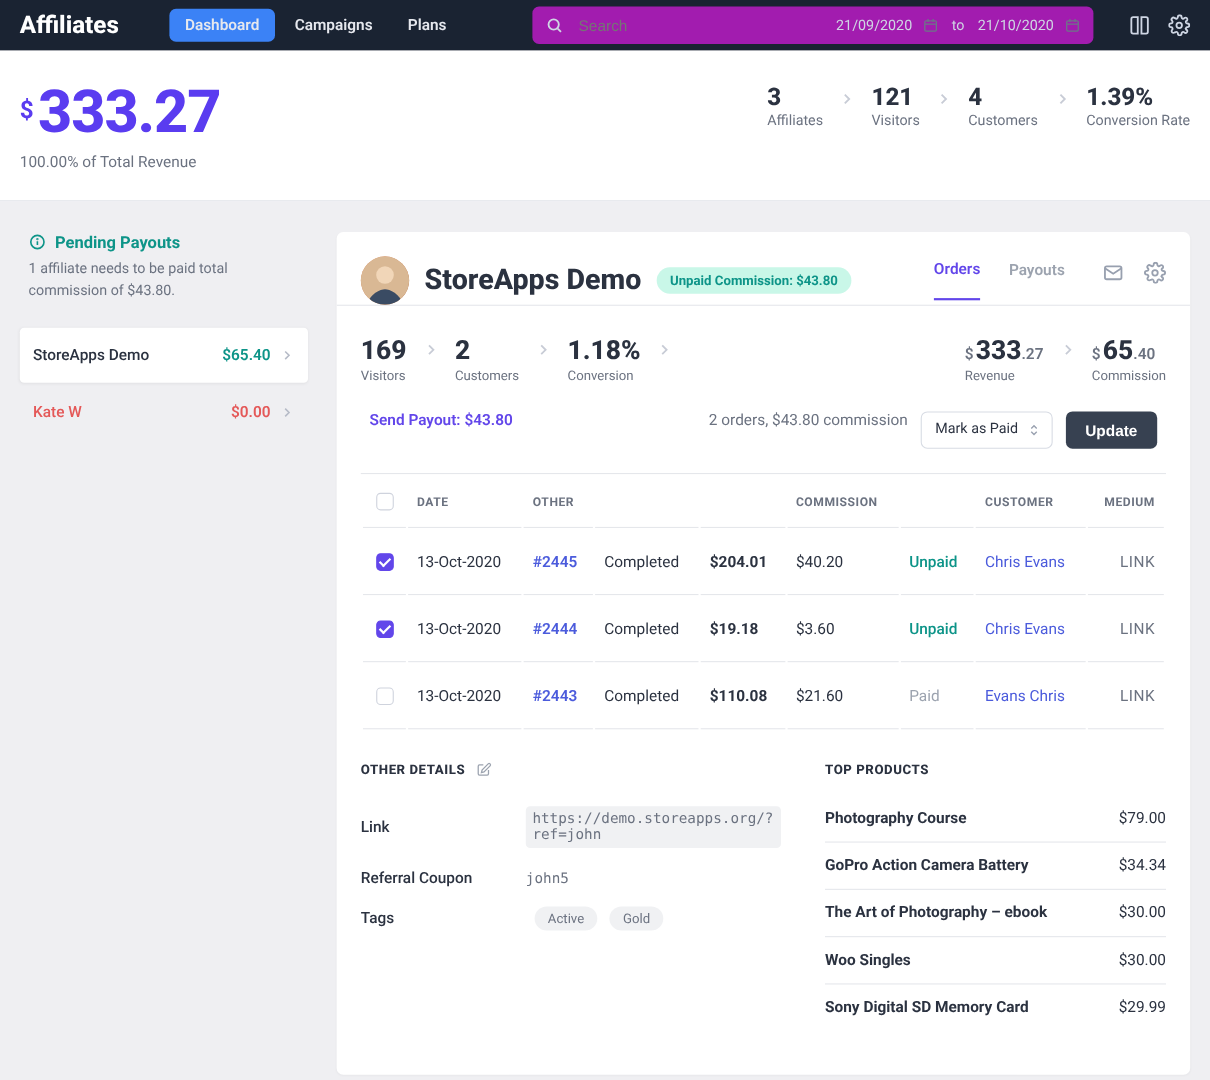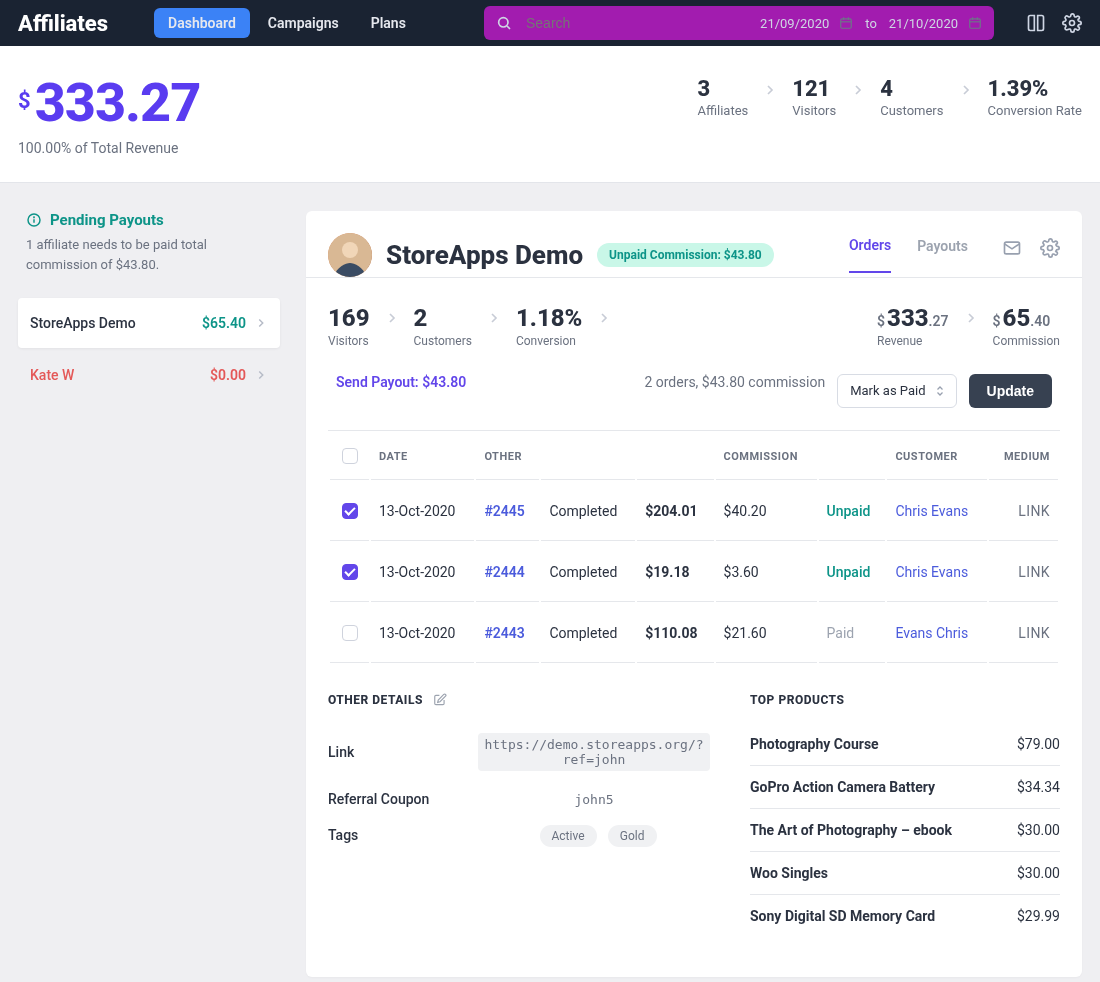--- a/index.html
+++ b/index.html
@@ -110,21 +110,21 @@
   .cust-link { color:var(--link); }
   .medium { font-size:11px; letter-spacing:.4px; color:var(--muted); text-align:right; }
   .orders th.right, .orders td.right { text-align:right; }
   
   .lower { display:flex; gap:40px; padding:28px 22px 40px; }
   .details { flex:1; }
   .sec-title { font-size:12px; font-weight:800; letter-spacing:.5px; color:var(--ink); margin-bottom:16px; display:flex; align-items:center; gap:10px;}
   .sec-title .edit { color:var(--muted2); cursor:pointer; }
   .det-row { display:flex; align-items:center; padding:10px 0; font-size:14px; }
   .det-row .dl { width:150px; color:var(--ink); font-weight:500;}
-  .det-row .dv { flex:1; text-align:center; color:var(--muted); font-family:ui-monospace,Menlo,Consolas,monospace; font-size:13px;}
+  .det-row .dv { flex:1; text-align:left; color:var(--muted); font-family:ui-monospace,Menlo,Consolas,monospace; font-size:13px;}
   .url-box { background:#f0f1f3; padding:4px 6px; border-radius:4px; display:inline-block; }
   .tag-pill { background:#f0f1f3; color:var(--muted); padding:4px 12px; border-radius:999px; font-size:12px; font-family:inherit; margin-left:8px;}
   .products { width:310px; }
   .prod-row { display:flex; justify-content:space-between; padding:13px 0; font-size:14px; border-bottom:1px solid var(--border);}
   .prod-row:last-child{border-bottom:none;text-align:right;}
   .prod-row .pn { font-weight:700; }
   .prod-row .pv { color:var(--ink); font-weight:400;}
 </style>
 </head>
 <body>

